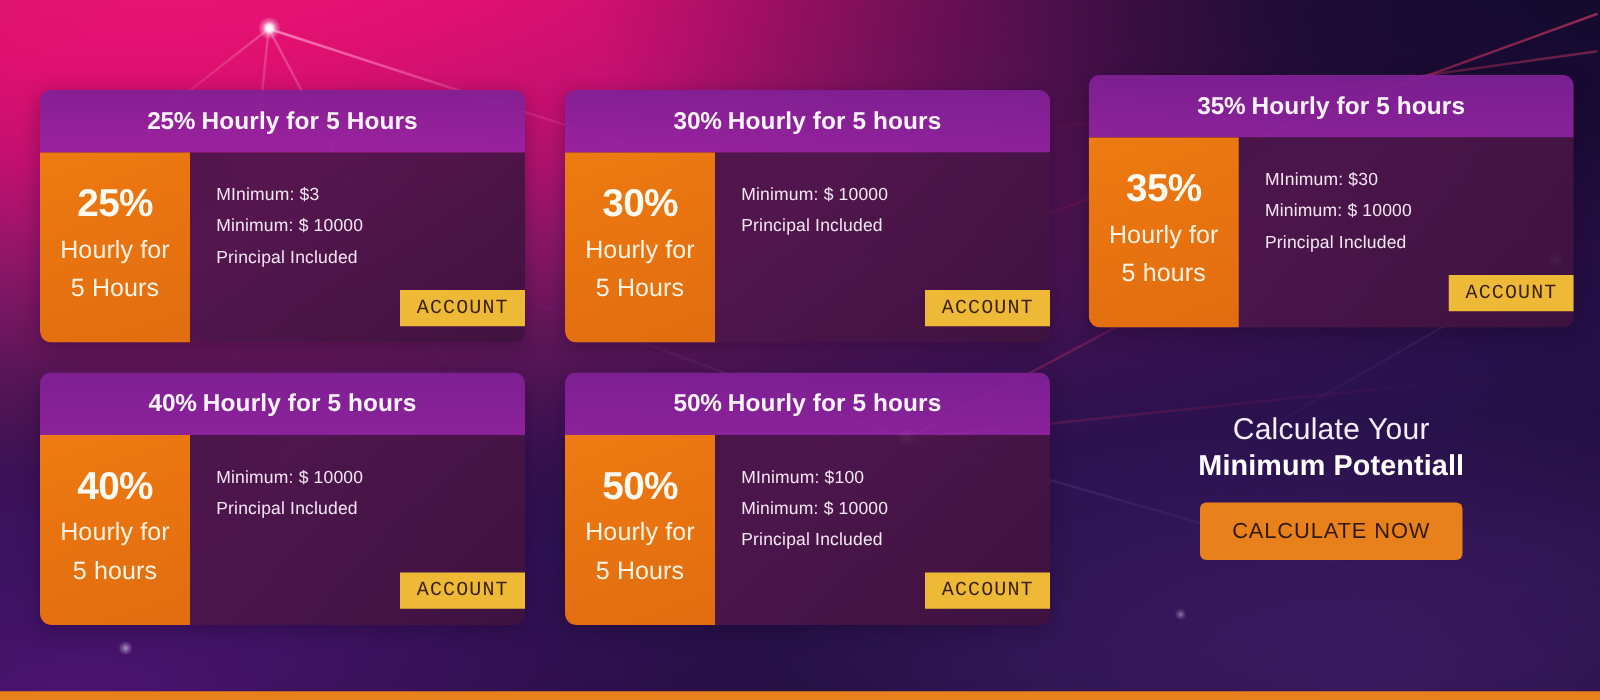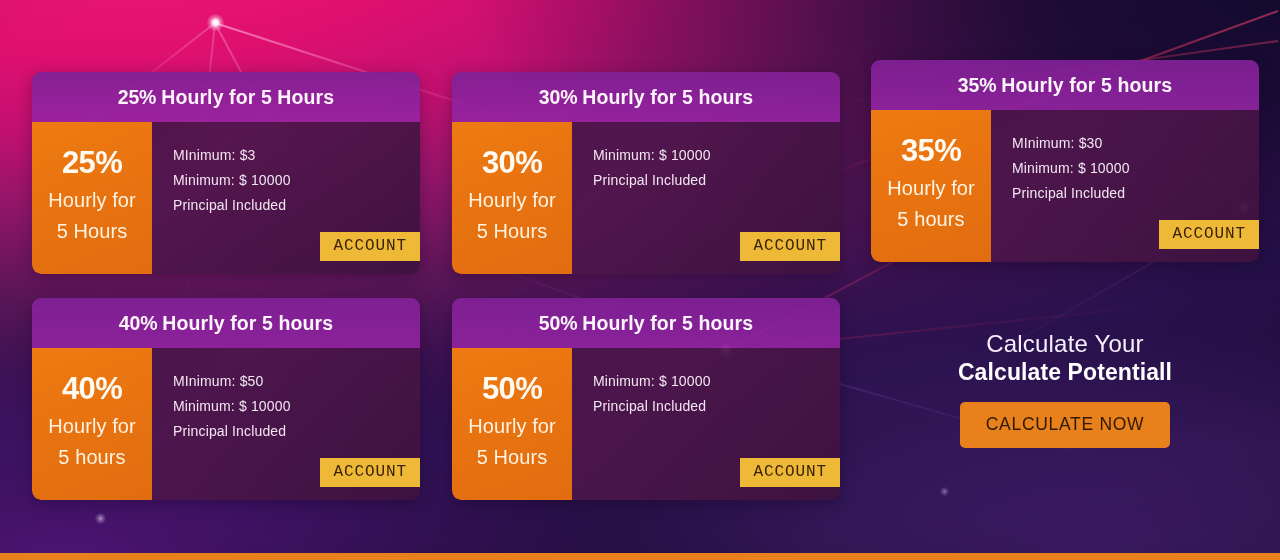--- a/index.html
+++ b/index.html
@@ -305,49 +305,49 @@
         <span class="pct">40%</span>
         <span class="rest">Hourly for 5 hours</span>
       </div>
       <div class="card-body">
         <div class="card-left">
           <div class="big">40%</div>
           <div class="sub">Hourly for</div>
           <div class="sub">5 hours</div>
         </div>
         <div class="card-right">
-          <div class="line">MInimum: $50</div>
           <div class="line">Minimum: $ 10000</div>
           <div class="line">Principal Included</div>
           <button class="account-btn">ACCOUNT</button>
         </div>
       </div>
     </div>
 
     <div class="card" style="left:452px; top:298px;">
       <div class="card-header">
         <span class="pct">50%</span>
         <span class="rest">Hourly for 5 hours</span>
       </div>
       <div class="card-body">
         <div class="card-left">
           <div class="big">50%</div>
           <div class="sub">Hourly for</div>
           <div class="sub">5 Hours</div>
         </div>
         <div class="card-right">
+          <div class="line">MInimum: $100</div>
           <div class="line">Minimum: $ 10000</div>
           <div class="line">Principal Included</div>
           <button class="account-btn">ACCOUNT</button>
         </div>
       </div>
     </div>
 
   </div>
 
   <div class="calc-panel">
     <div class="calc-line1">Calculate Your</div>
-    <div class="calc-line2">Calculate Potentiall</div>
+    <div class="calc-line2">Minimum Potentiall</div>
     <button class="calc-btn">CALCULATE NOW</button>
   </div>
 
   <div class="bottom-bar"></div>
 </div>
 
 </body></html>

